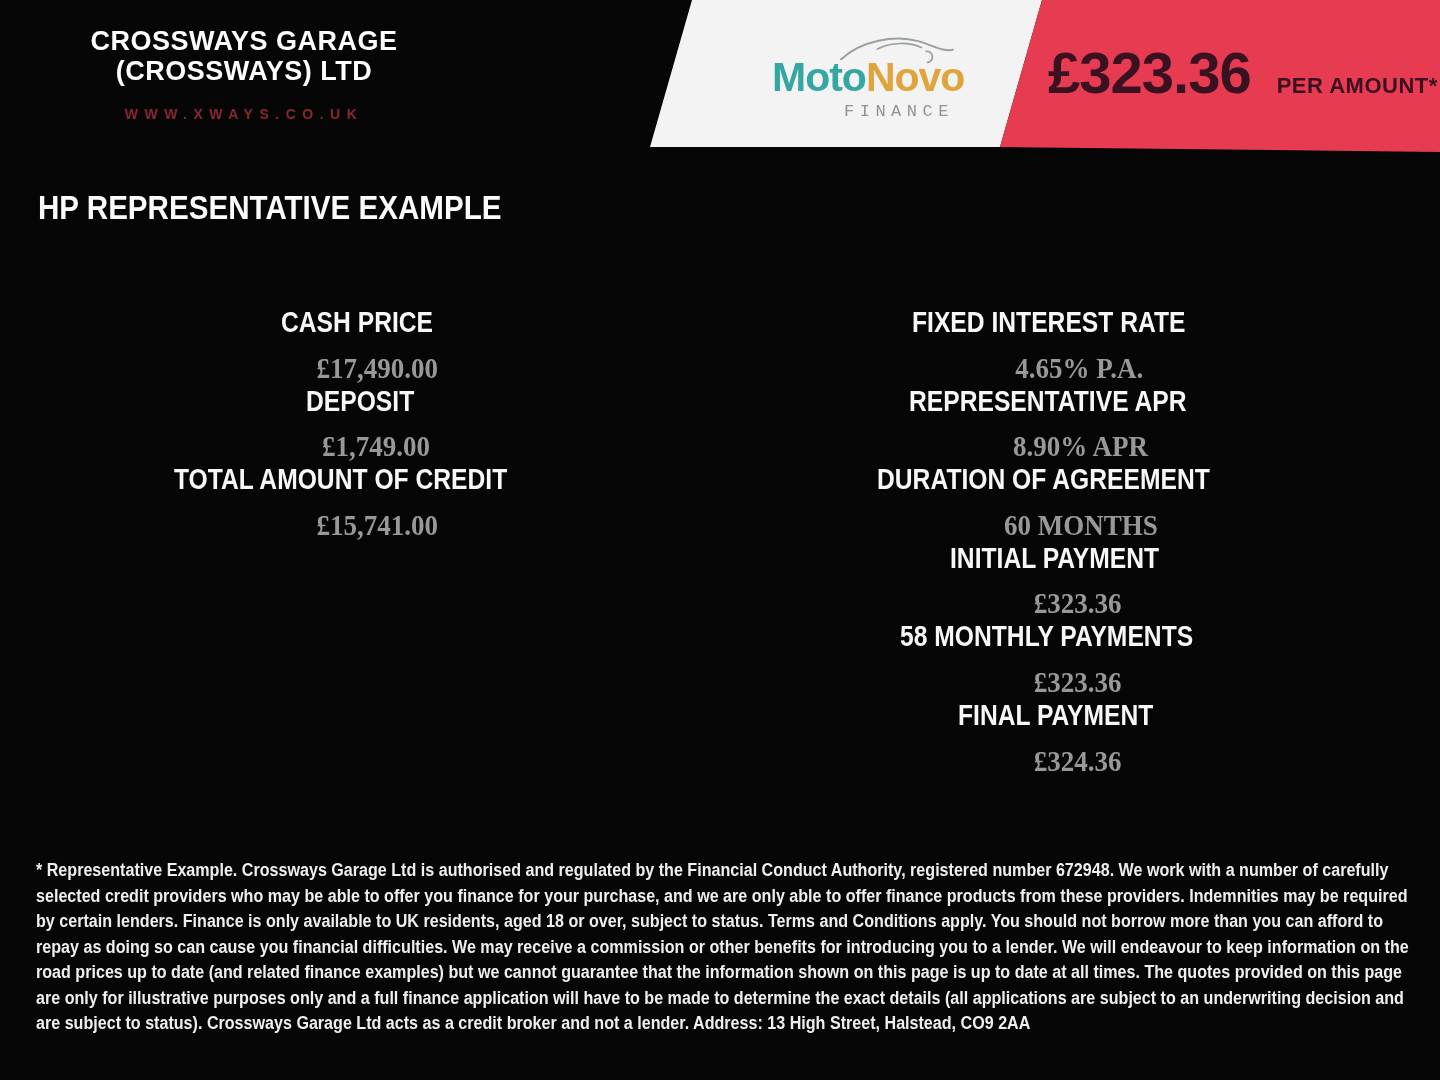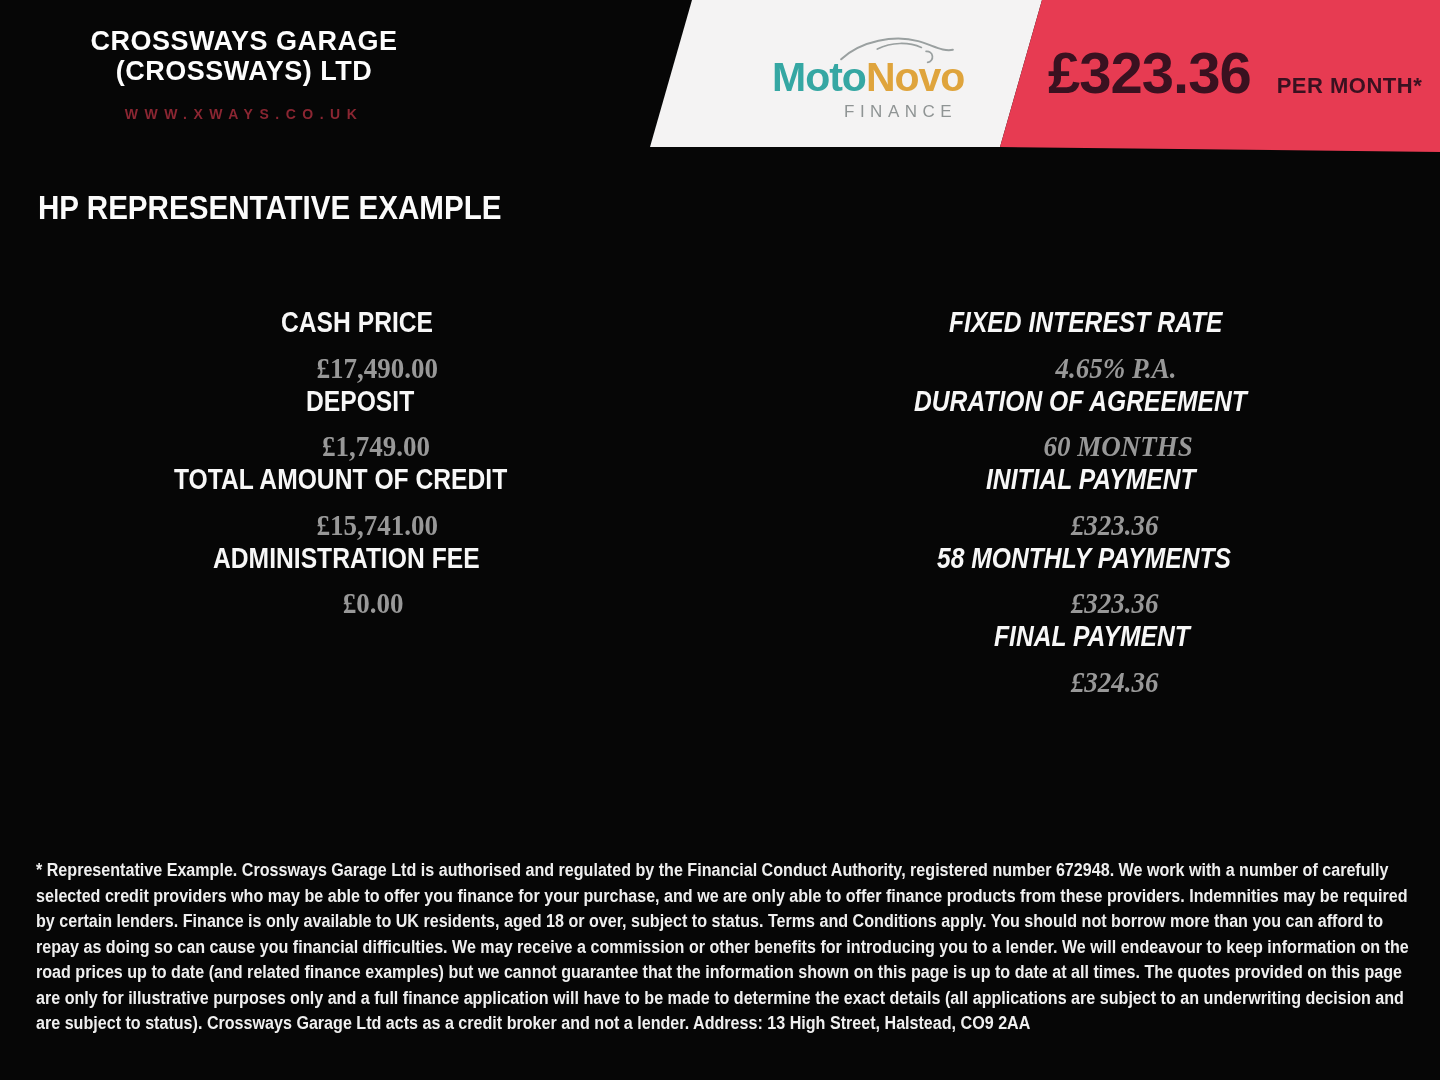--- a/index.html
+++ b/index.html
@@ -17,34 +17,34 @@
   .dealer{position:absolute;left:88px;top:26px;width:312px;text-align:center;color:#fdfdfd;}
   .dealer .name{font-size:27px;line-height:30px;font-weight:700;letter-spacing:.5px;}
   .dealer .site{margin-top:20px;font-size:14px;font-weight:700;letter-spacing:6.5px;color:#8b2632;}
 
   .mn-logo{position:absolute;left:772px;top:34px;width:200px;height:92px;}
   .mn-swoosh{position:absolute;left:66px;top:-2px;width:118px;height:34px;}
   .mn-text{position:absolute;left:0;top:20px;font-size:41px;font-weight:700;letter-spacing:-1px;white-space:nowrap;}
   .mn-moto{color:#35a7a3;}
   .mn-novo{color:#dfa43c;}
   .mn-finance{position:absolute;left:72px;top:68px;font-size:17px;font-weight:400;
-        letter-spacing:5.5px;color:#8f9494;}
+        letter-spacing:5.5px;color:#8f9494;font-family:Liberation Mono, monospace;}
 
   .price{position:absolute;left:1048px;top:38px;display:flex;align-items:baseline;color:#3a1120;}
   .price .amount{font-size:58px;font-weight:800;letter-spacing:-1px;line-height:70px;}
   .price .per{font-size:22px;font-weight:800;margin-left:26px;letter-spacing:.5px;}
 
   
   .title{position:absolute;left:38px;top:188px;font-size:34px;font-weight:700;color:#fbfbfb;
         transform:scaleX(.87);transform-origin:left center;white-space:nowrap;}
 
   
   .col{position:absolute;top:306px;}
   .col-left{left:80px;width:580px;}
-  .col-right{left:820px;width:579px;font-style:italic;}
+  .col-right{left:783px;width:579px;}
   .row{height:78.6px;display:flex;justify-content:space-between;align-items:center;flex-direction:column;}
   .lbl{font-size:29px;font-weight:700;color:#f7f7f7;white-space:nowrap;
         transform:scaleX(.85);transform-origin:left center;}
   .val{font-family:"Liberation Serif",serif;font-size:30px;font-weight:700;color:#989898;
         white-space:nowrap;transform:scaleX(.9);transform-origin:right center;}
 
   
   .disclaimer{position:absolute;left:36px;top:858px;width:1500px;
         transform:scaleX(.92);transform-origin:top left;
         font-size:17.5px;line-height:25.5px;font-weight:700;color:#efefef;}
@@ -71,49 +71,49 @@
         <path d="M112 24 a7 7 0 1 1 2 14" stroke="#9aa0a0" stroke-width="2.2" stroke-linecap="round"></path>
       </svg>
       <div class="mn-text">
         <span class="mn-moto">Moto</span><span class="mn-novo">Novo</span>
       </div>
       <div class="mn-finance">FINANCE</div>
     </div>
 
     <div class="price">
       <span class="amount">£323.36</span>
-      <span class="per">PER MONTH*</span>
+      <span class="per">PER AMOUNT*</span>
     </div>
   </div>
 
   <div class="title">HP REPRESENTATIVE EXAMPLE</div>
 
   <div class="col col-left">
     <div class="row">
       <span class="lbl">CASH PRICE</span>
       <span class="val">£17,490.00</span>
     </div>
     <div class="row">
       <span class="lbl">DEPOSIT</span>
       <span class="val">£1,749.00</span>
     </div>
     <div class="row">
       <span class="lbl">TOTAL AMOUNT OF CREDIT</span>
       <span class="val">£15,741.00</span>
     </div>
-    <div class="row">
-      <span class="lbl">ADMINISTRATION FEE</span>
-      <span class="val">£0.00</span>
-    </div>
   </div>
 
   <div class="col col-right">
     <div class="row">
       <span class="lbl">FIXED INTEREST RATE</span>
       <span class="val">4.65% P.A.</span>
+    </div>
+    <div class="row">
+      <span class="lbl">REPRESENTATIVE APR</span>
+      <span class="val">8.90% APR</span>
     </div>
     <div class="row">
       <span class="lbl">DURATION OF AGREEMENT</span>
       <span class="val">60 MONTHS</span>
     </div>
     <div class="row">
       <span class="lbl">INITIAL PAYMENT</span>
       <span class="val">£323.36</span>
     </div>
     <div class="row">

